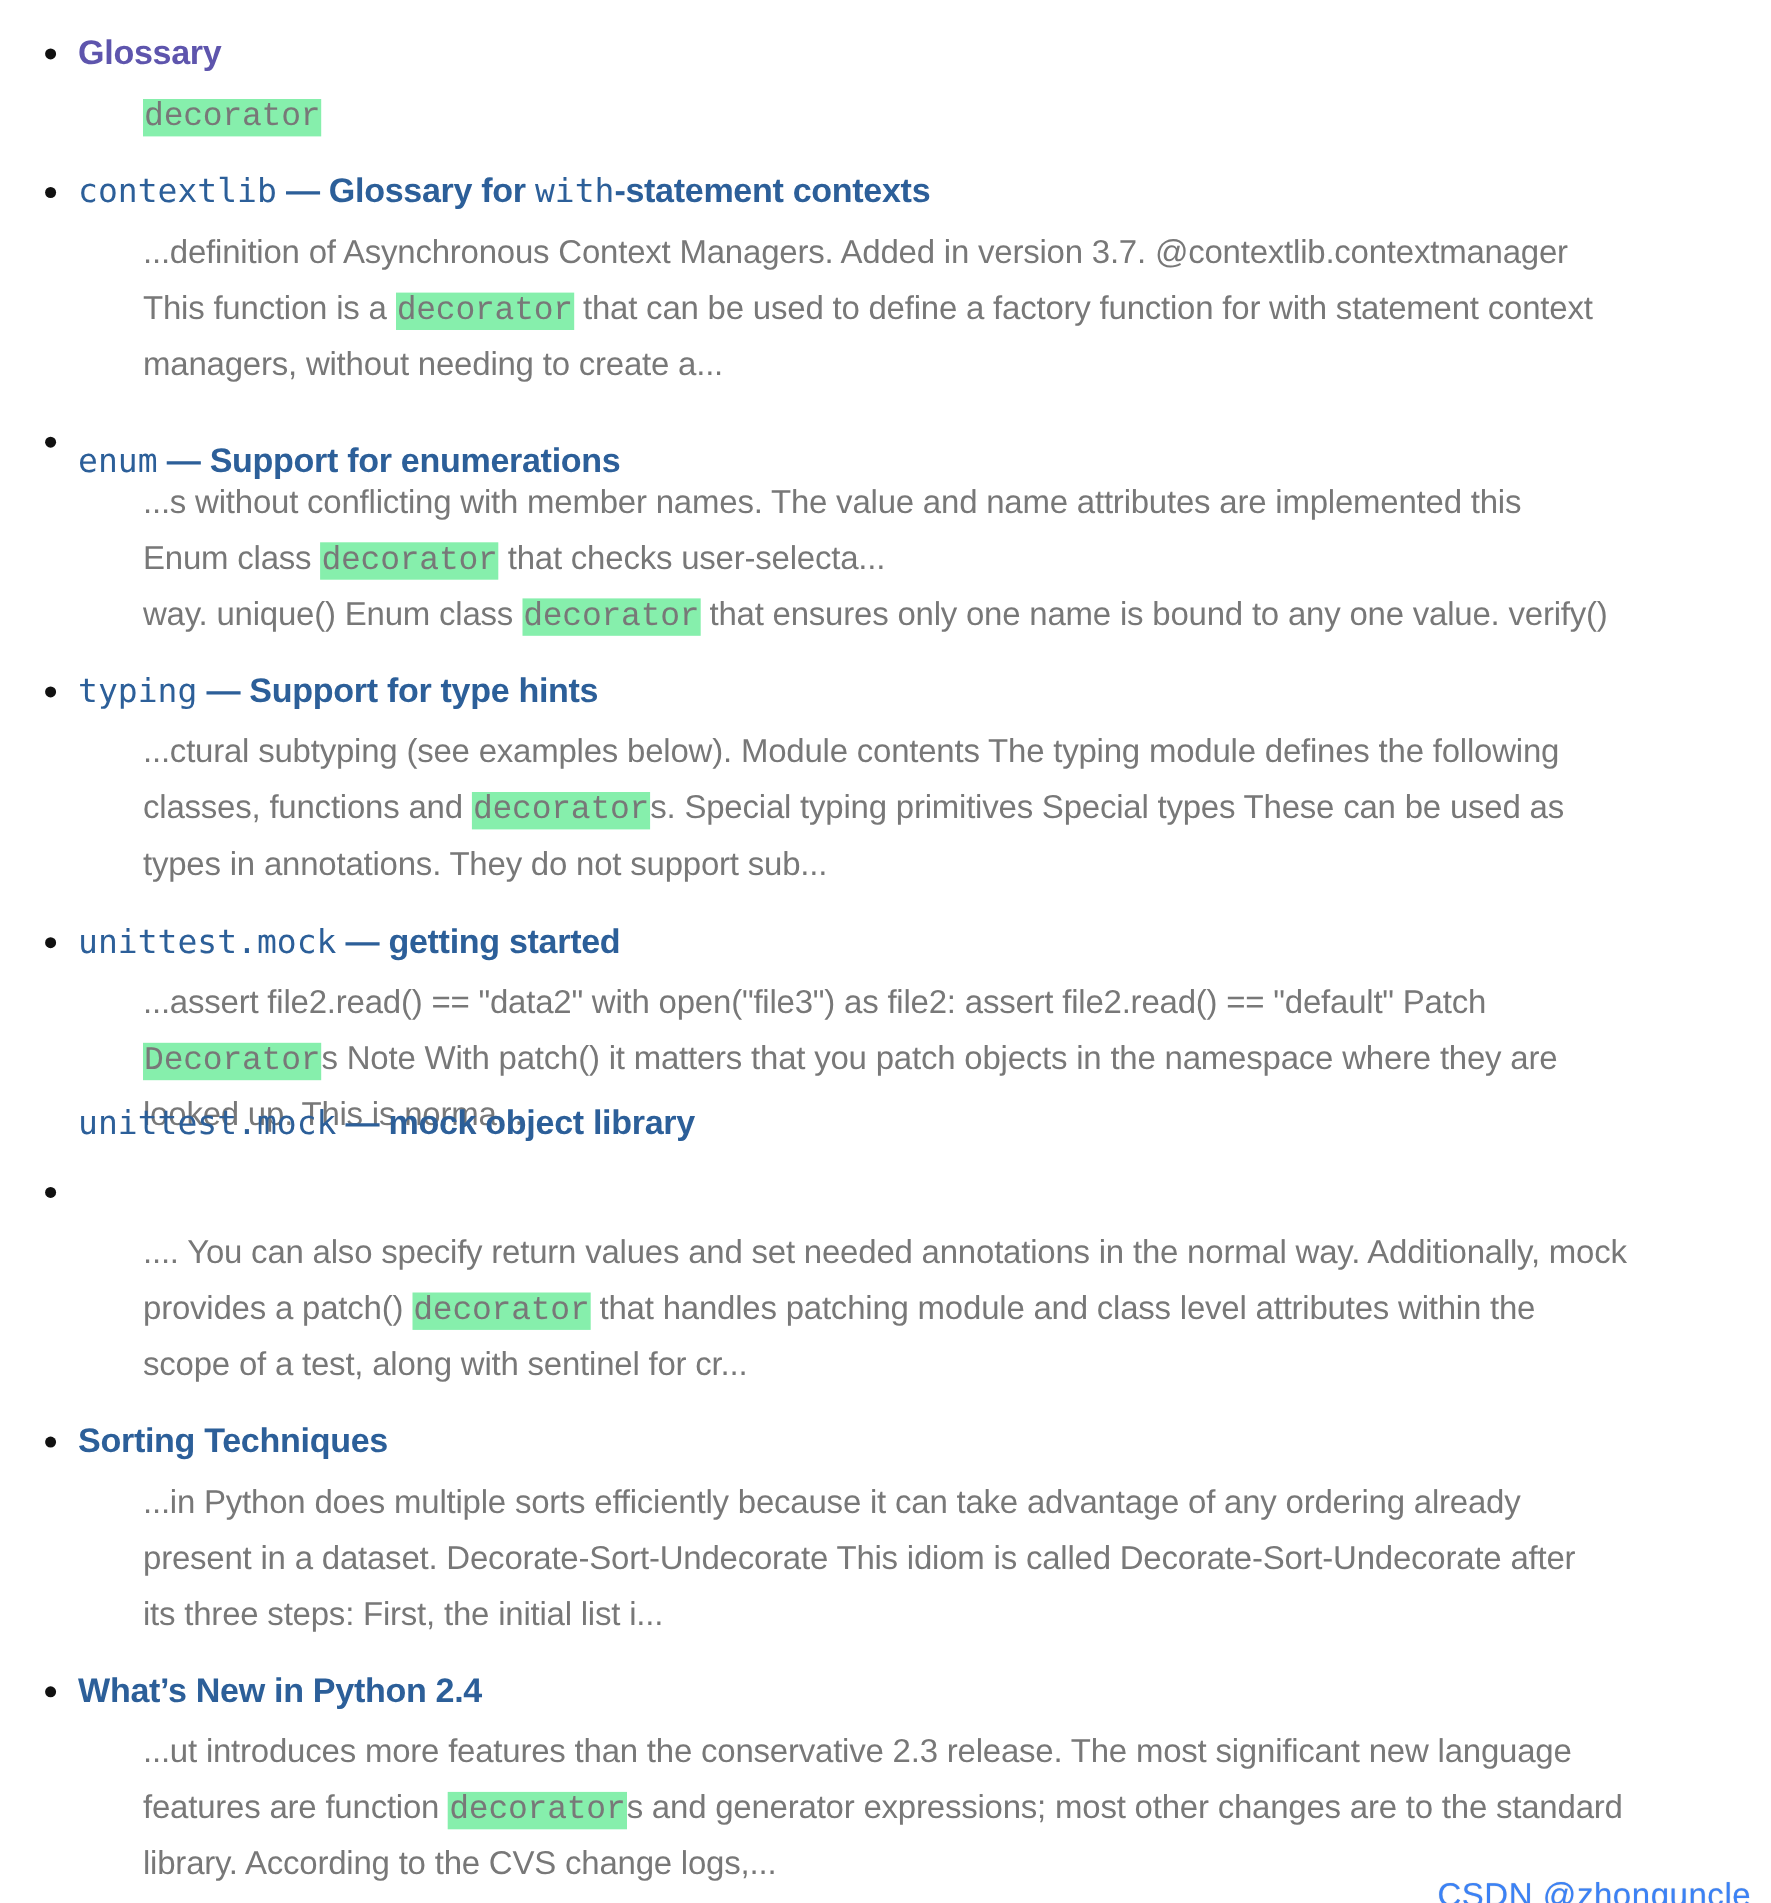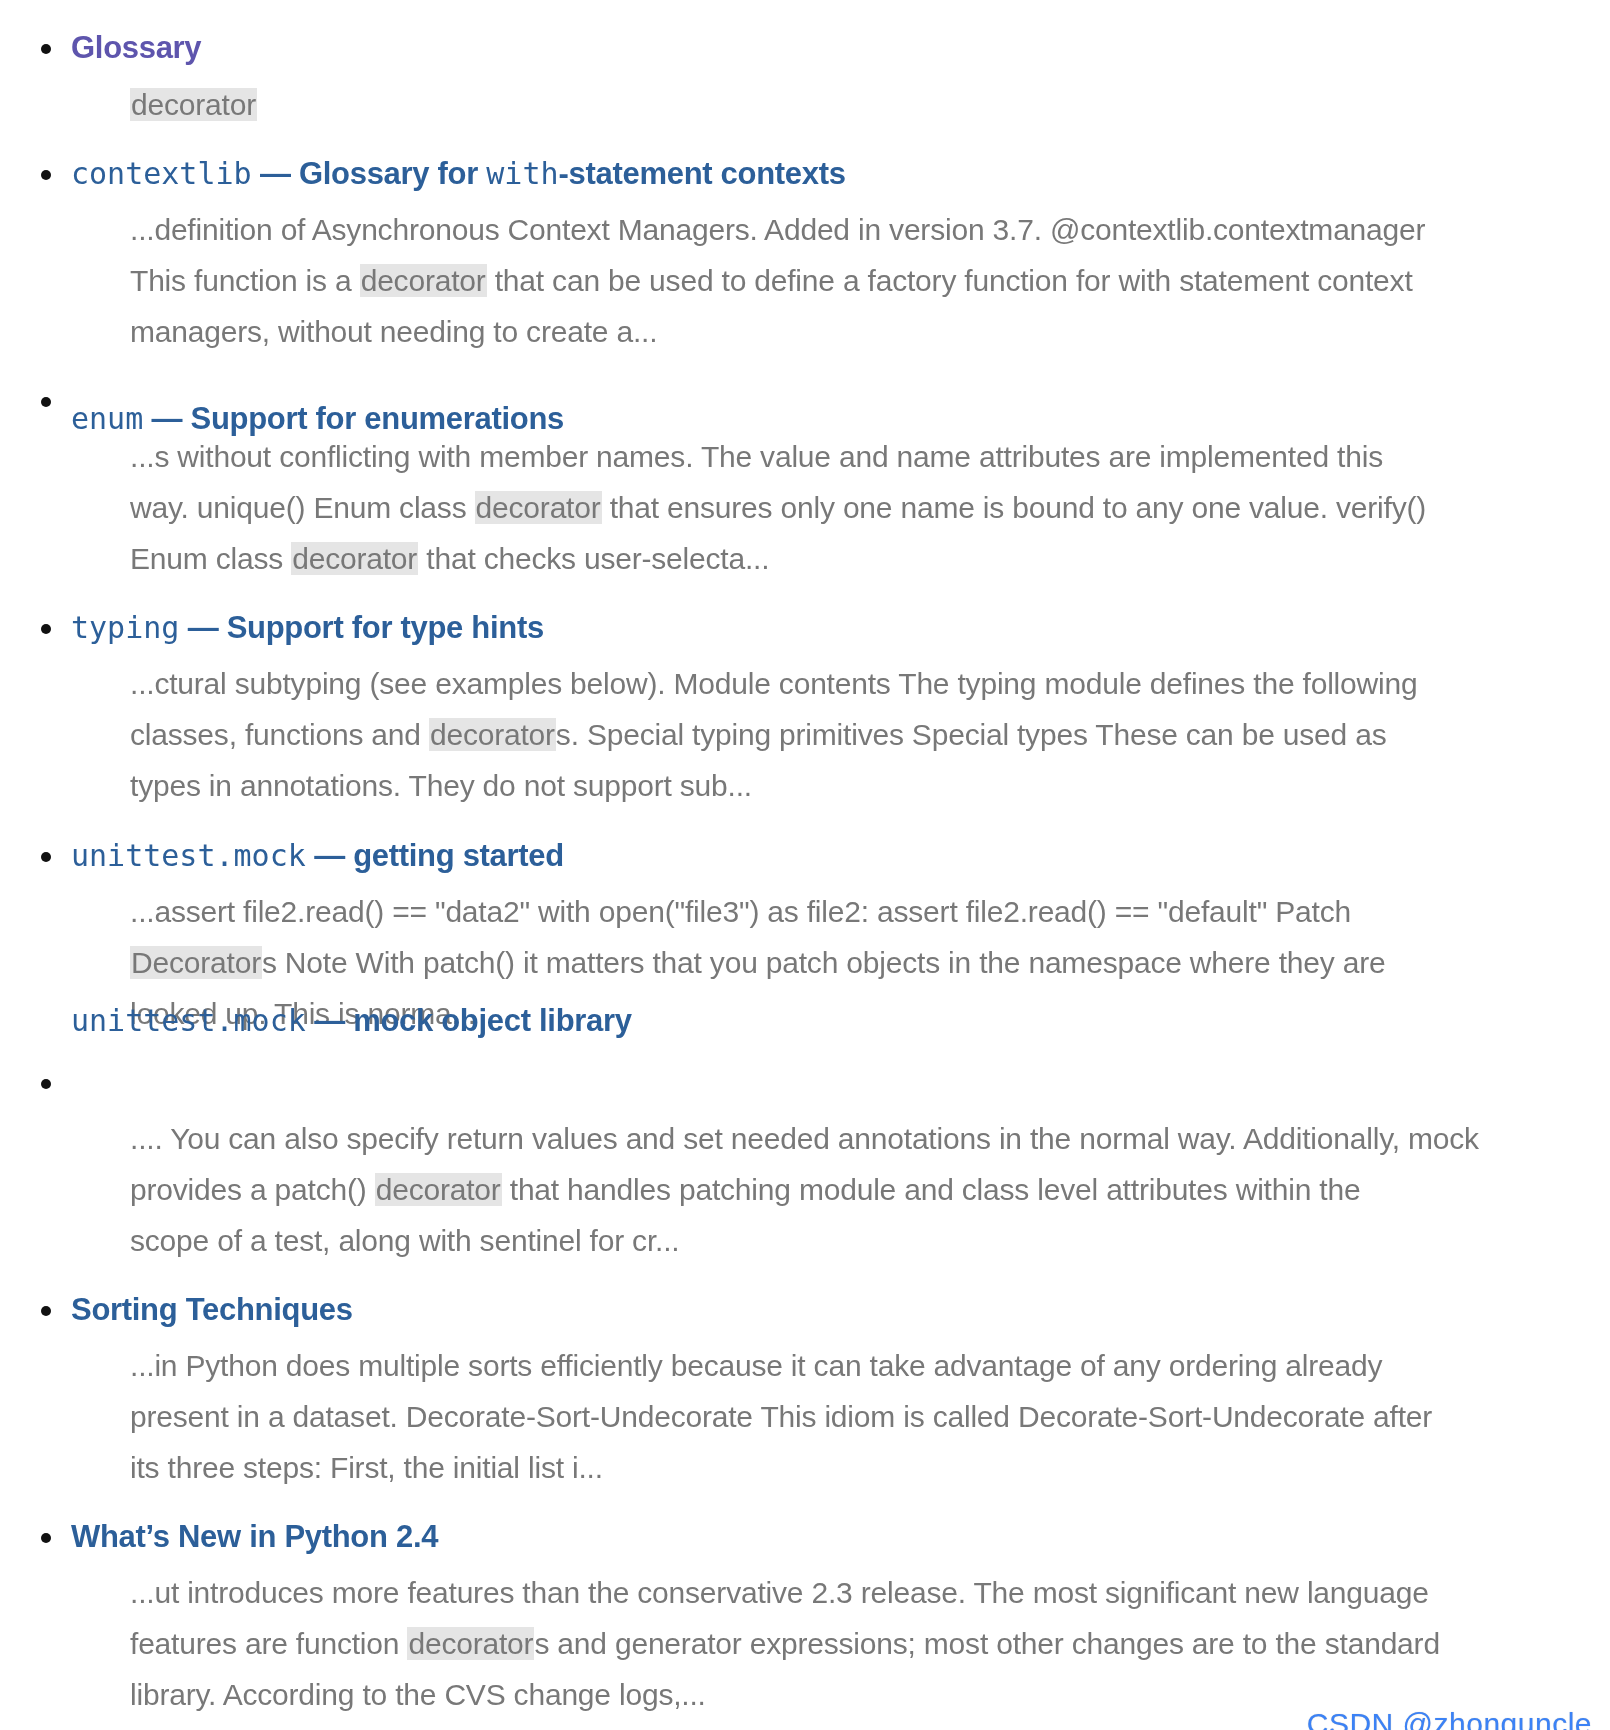--- a/index.html
+++ b/index.html
@@ -62,23 +62,24 @@
       color: #787878;
       letter-spacing: -0.2px;
     }
     .snippet .line {
       display: block;
       height: 51px;
       line-height: 51px;
       white-space: nowrap;
     }
     .hl {
-      background: #e5e5e5;
+      background: #86efac;
       color: #787878;
       padding: 0 1px;
+      font-family: Liberation Mono, monospace;
     }
     .watermark {
       position: absolute;
       right: 18px;
       top: 1707px;
       font-size: 30px;
       color: #3b82f6;
       letter-spacing: 0.5px;
       text-shadow: 0 0 1px #bbbbbb;
       white-space: nowrap;
@@ -102,22 +103,22 @@
         <span class="line"><span>...definition of Asynchronous Context Managers. Added in version 3.7. @contextlib.contextmanager</span></span>
         <span class="line"><span>This function is a </span><span class="hl">decorator</span><span> that can be used to define a factory function for with statement context</span></span>
         <span class="line"><span>managers, without needing to create a...</span></span>
       </div>
   </li>
   <li class="result">
     <span class="bullet" style="top: 397px;"></span>
     <a class="title" style="top: 399px;"><span class="mono">enum</span><span> — Support for enumerations</span></a>
     <div class="snippet" style="top: 431px;">
         <span class="line"><span>...s without conflicting with member names. The value and name attributes are implemented this</span></span>
+        <span class="line"><span>Enum class </span><span class="hl">decorator</span><span> that checks user-selecta...</span></span>
         <span class="line"><span>way. unique() Enum class </span><span class="hl">decorator</span><span> that ensures only one name is bound to any one value. verify()</span></span>
-        <span class="line"><span>Enum class </span><span class="hl">decorator</span><span> that checks user-selecta...</span></span>
       </div>
   </li>
   <li class="result">
     <span class="bullet" style="top: 624px;"></span>
     <a class="title" style="top: 608px;"><span class="mono">typing</span><span> — Support for type hints</span></a>
     <div class="snippet" style="top: 658px;">
         <span class="line"><span>...ctural subtyping (see examples below). Module contents The typing module defines the following</span></span>
         <span class="line"><span>classes, functions and </span><span class="hl">decorator</span><span>s. Special typing primitives Special types These can be used as</span></span>
         <span class="line"><span>types in annotations. They do not support sub...</span></span>
       </div>

